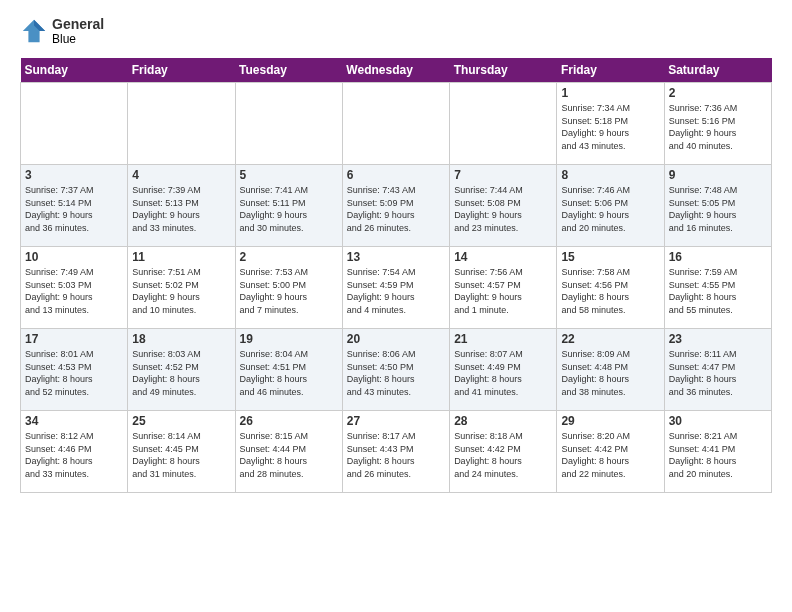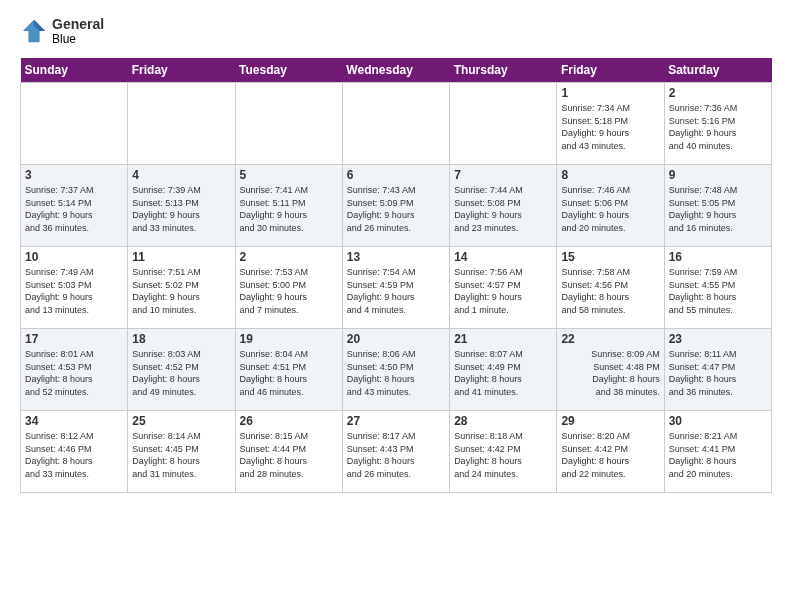--- a/index.html
+++ b/index.html
@@ -271,21 +271,21 @@
           </td>
           <td>
             <span class="day-num">21</span>
             <div class="day-info" style="white-space: pre-line;">Sunrise: 8:07 AM
 Sunset: 4:49 PM
 Daylight: 8 hours
 and 41 minutes.</div>
           </td>
           <td>
             <span class="day-num">22</span>
-            <div class="day-info" style="white-space: pre-line; text-align: right;">Sunrise: 8:09 AM
+            <div class="day-info" style="white-space: pre-line;">Sunrise: 8:09 AM
 Sunset: 4:48 PM
 Daylight: 8 hours
 and 38 minutes.</div>
           </td>
           <td>
             <span class="day-num">23</span>
             <div class="day-info" style="white-space: pre-line;">Sunrise: 8:11 AM
 Sunset: 4:47 PM
 Daylight: 8 hours
 and 36 minutes.</div>

